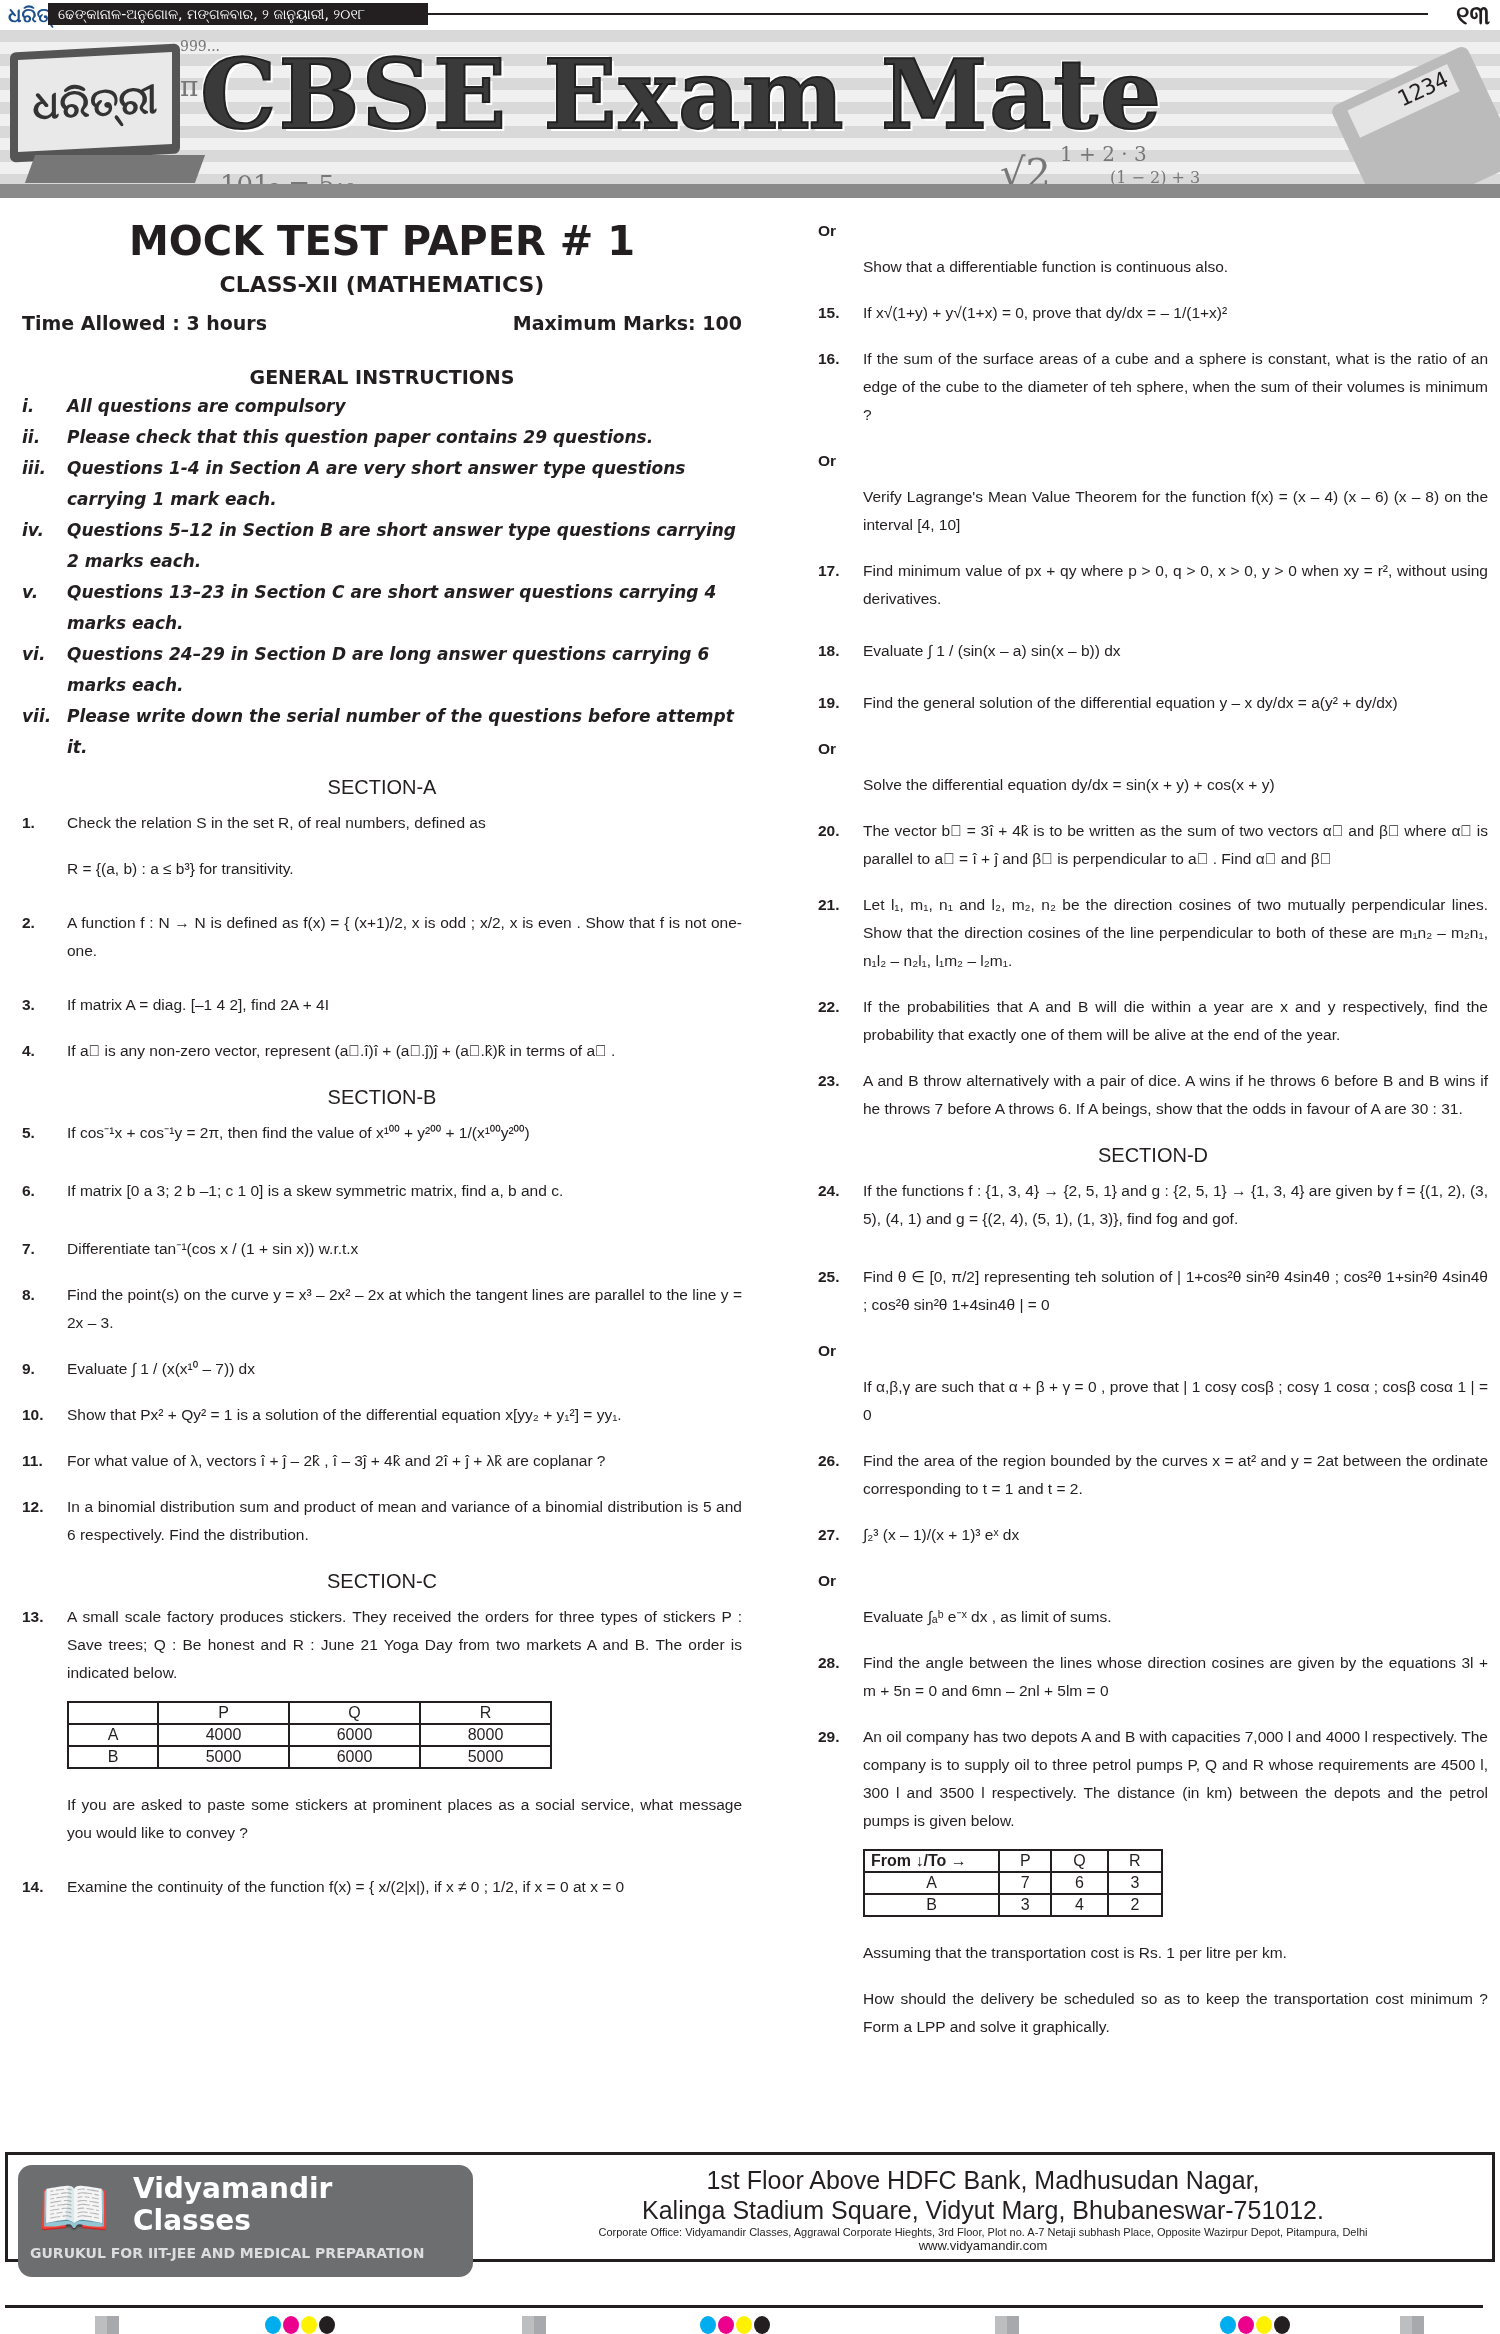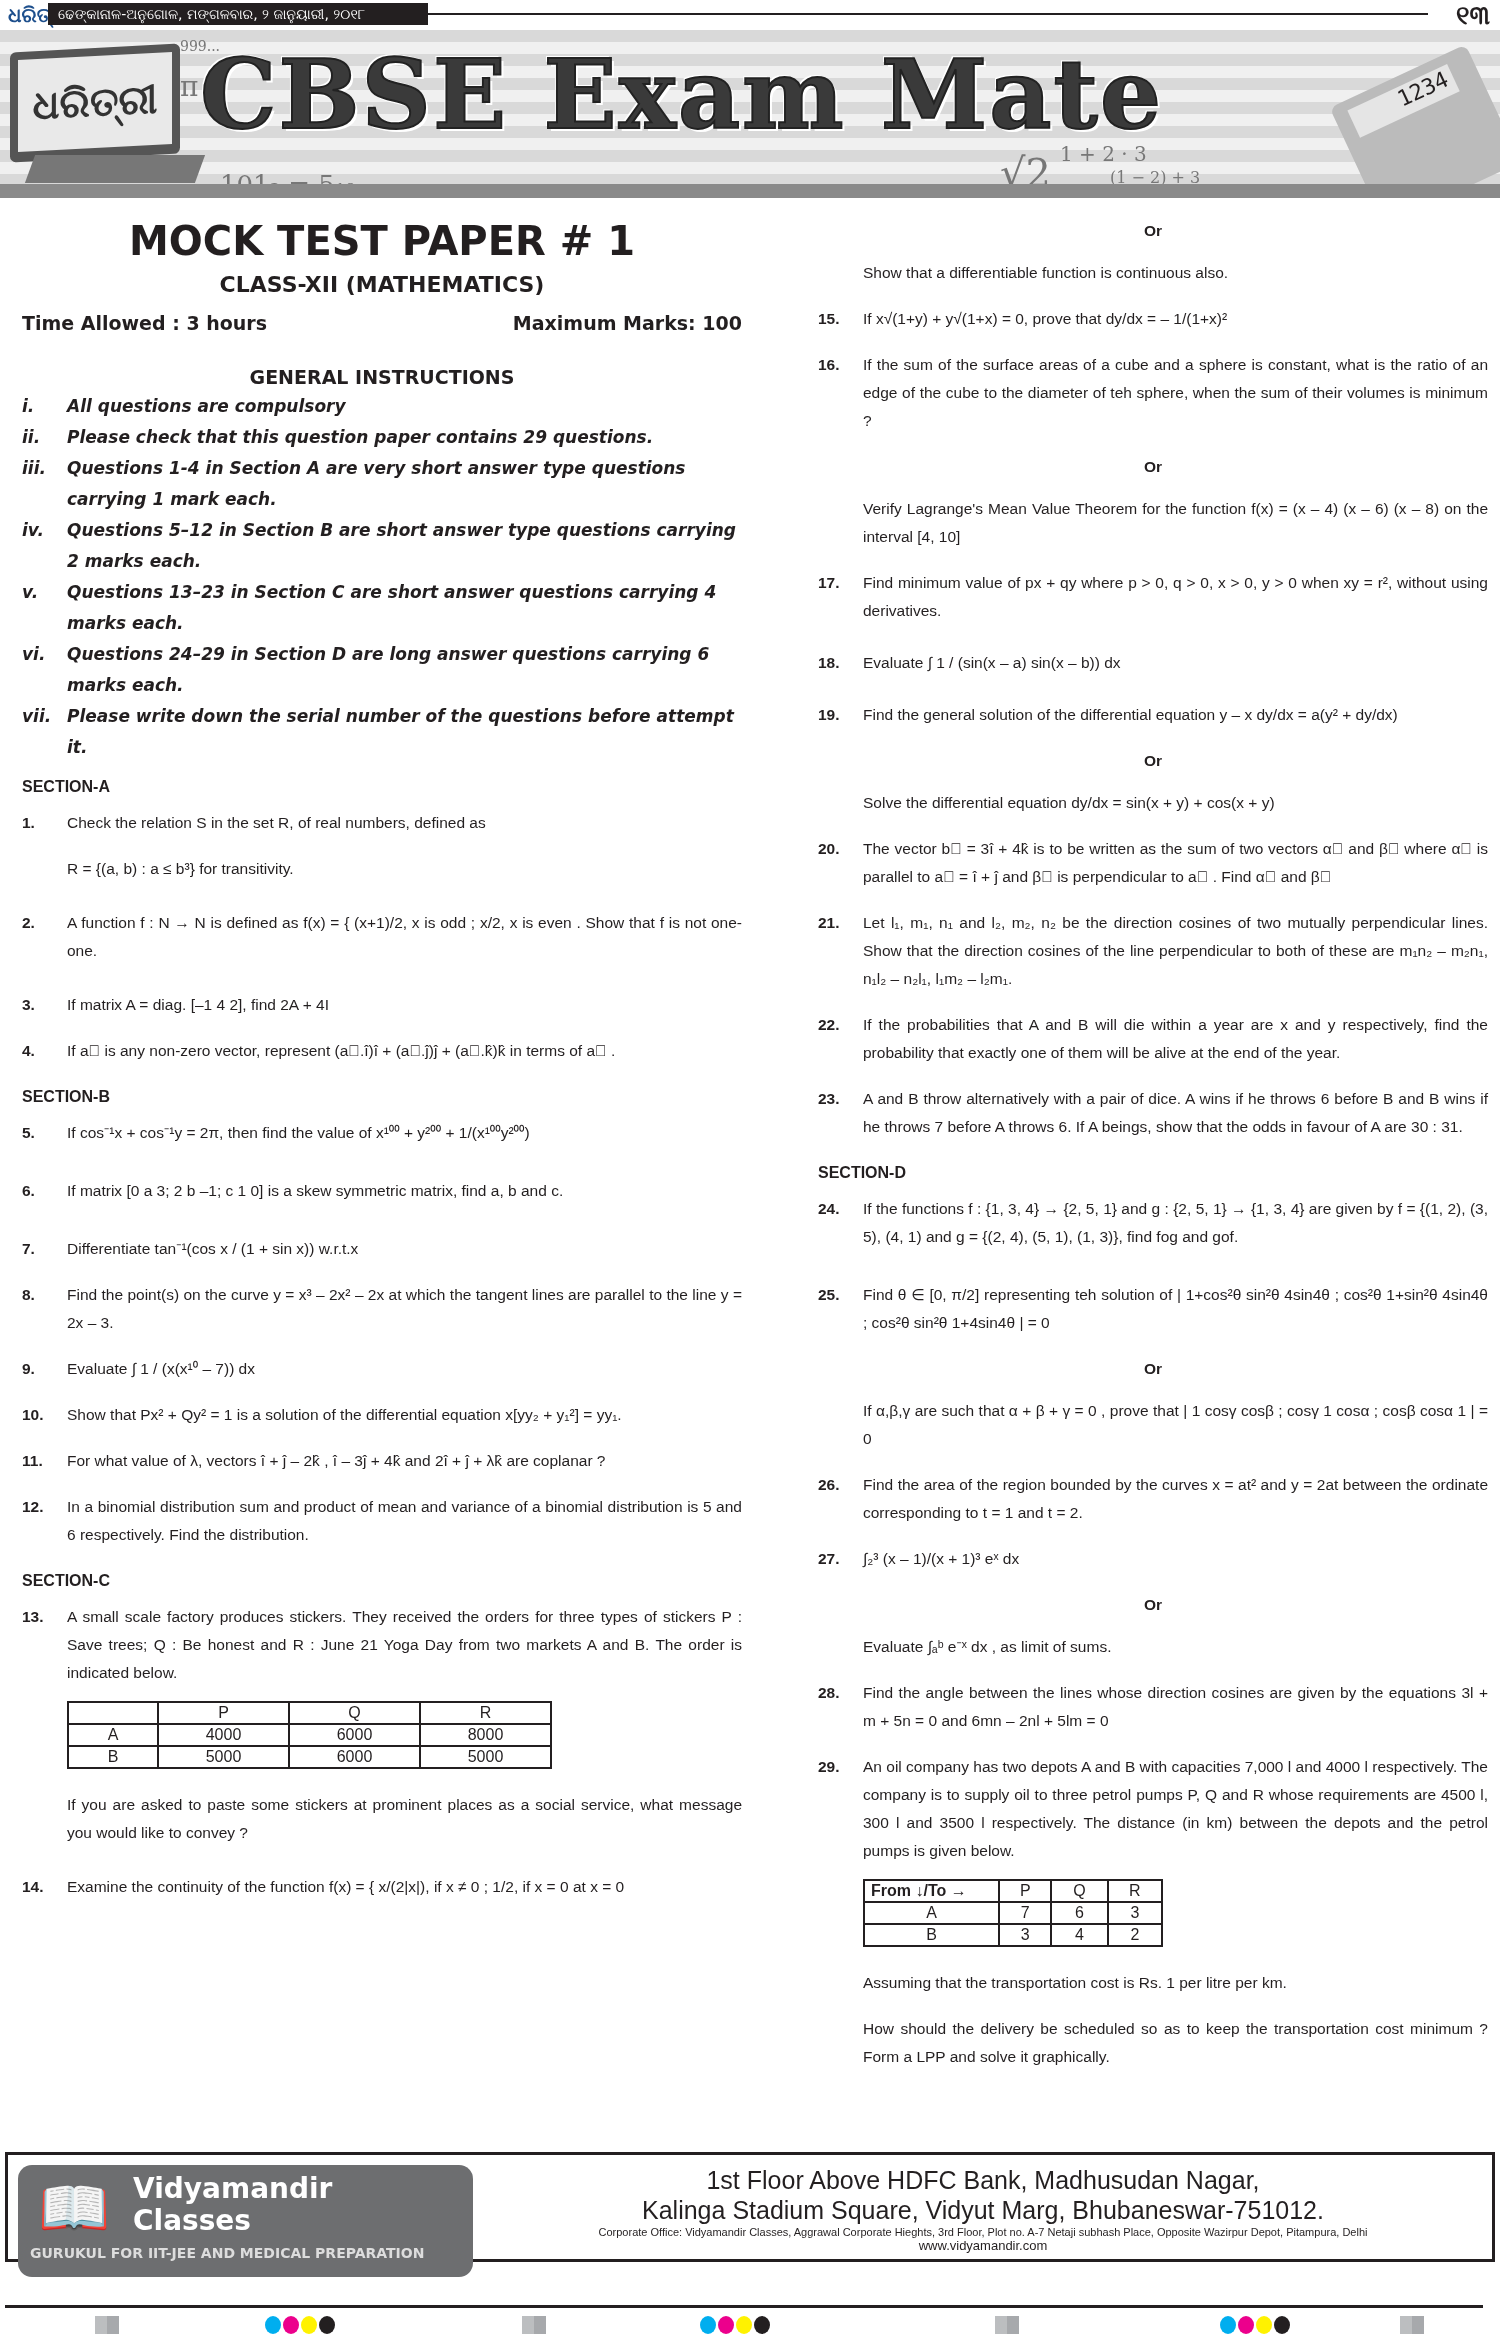--- a/index.html
+++ b/index.html
@@ -19,25 +19,25 @@
   .calc .disp{position:absolute;left:15px;top:10px;width:110px;height:30px;background:#e5e5e5;font-size:22px;text-align:right;padding-right:6px;font-family:"DejaVu Sans Mono",monospace}
   .col{position:absolute;top:205px;width:720px;font-size:15.5px;line-height:28px}
   .col-left{left:22px}
   .col-right{left:818px;width:670px}
   .title{text-align:center;font-family:"DejaVu Sans",sans-serif;font-weight:bold;font-size:40px;line-height:56px;padding-top:8px}
   .subtitle{text-align:center;font-family:"DejaVu Sans",sans-serif;font-weight:bold;font-size:22px;line-height:32px}
   .timerow{display:flex;justify-content:space-between;font-family:"DejaVu Sans",sans-serif;font-weight:bold;font-size:19px;margin-top:8px}
   .gi{text-align:center;font-family:"DejaVu Sans",sans-serif;font-weight:bold;font-size:19px;margin-top:26px}
   .inst{display:flex;font-family:"DejaVu Sans",sans-serif;font-weight:bold;font-style:italic;font-size:17px;line-height:31px}
   .inst .n{width:45px;flex:none}
-  .sec{font-weight:bold;font-size:16px;margin:10px 0 8px}
+  .sec{text-align:center;font-weight:normal;font-size:20px;margin:10px 0 8px}
   .q{display:flex;margin-bottom:18px}
   .q .n{width:45px;flex:none;font-weight:bold}
   .q .t{flex:1;text-align:justify}
-  .or{text-align:center;font-weight:bold;margin:14px 0}
+  .or{font-weight:bold;margin:8px 0}
   .sub{padding-left:45px;margin-bottom:18px;text-align:justify}
   table{border-collapse:collapse;margin:14px 0 22px 45px;font-size:16px}
   td,th{border:2px solid #231f20;text-align:center;padding:0 6px;height:22px;line-height:20px;font-weight:normal}
   .footer{position:absolute;left:5px;top:2152px;width:1490px;height:110px;border:3px solid #231f20}
   .vlogo{position:absolute;left:10px;top:10px;width:455px;height:112px;background:#6d6e70;border-radius:14px;color:#fff}
   .vlogo .book{position:absolute;left:20px;top:14px;font-size:58px;line-height:58px}
   .vlogo .name{position:absolute;left:115px;top:8px;font-family:"DejaVu Sans",sans-serif;font-weight:bold;font-size:28px;line-height:32px}
   .vlogo .tag{position:absolute;left:12px;top:80px;font-family:"DejaVu Sans",sans-serif;font-weight:bold;font-size:14px;color:#ddd}
   .addr{position:absolute;left:470px;top:10px;width:1010px;text-align:center}
   .addr .a1{font-size:25px;line-height:30px;font-weight:normal}

